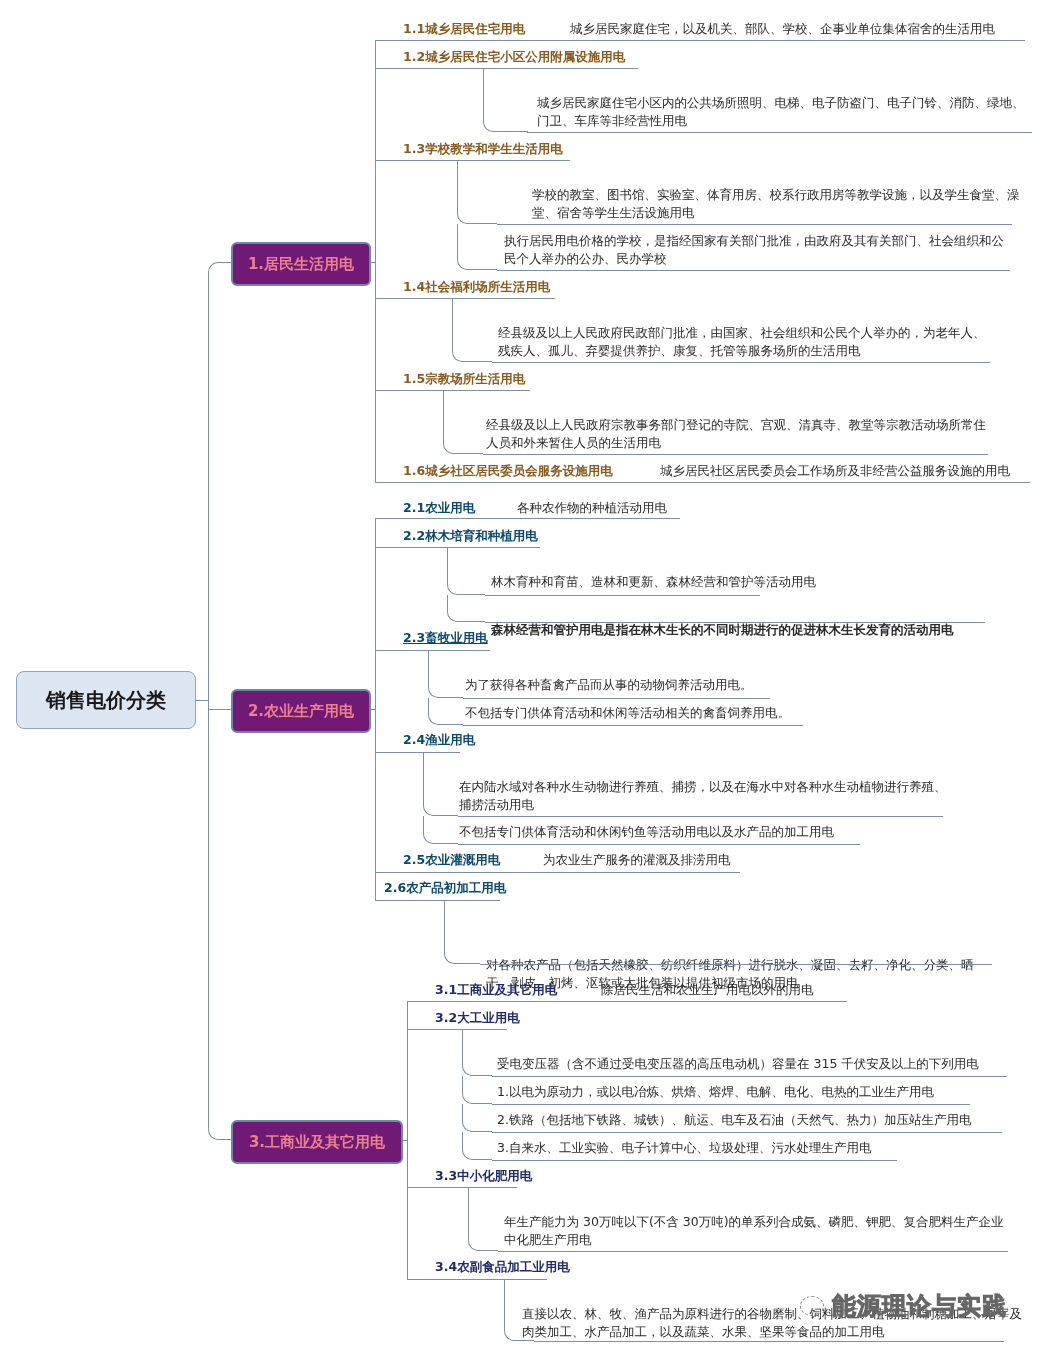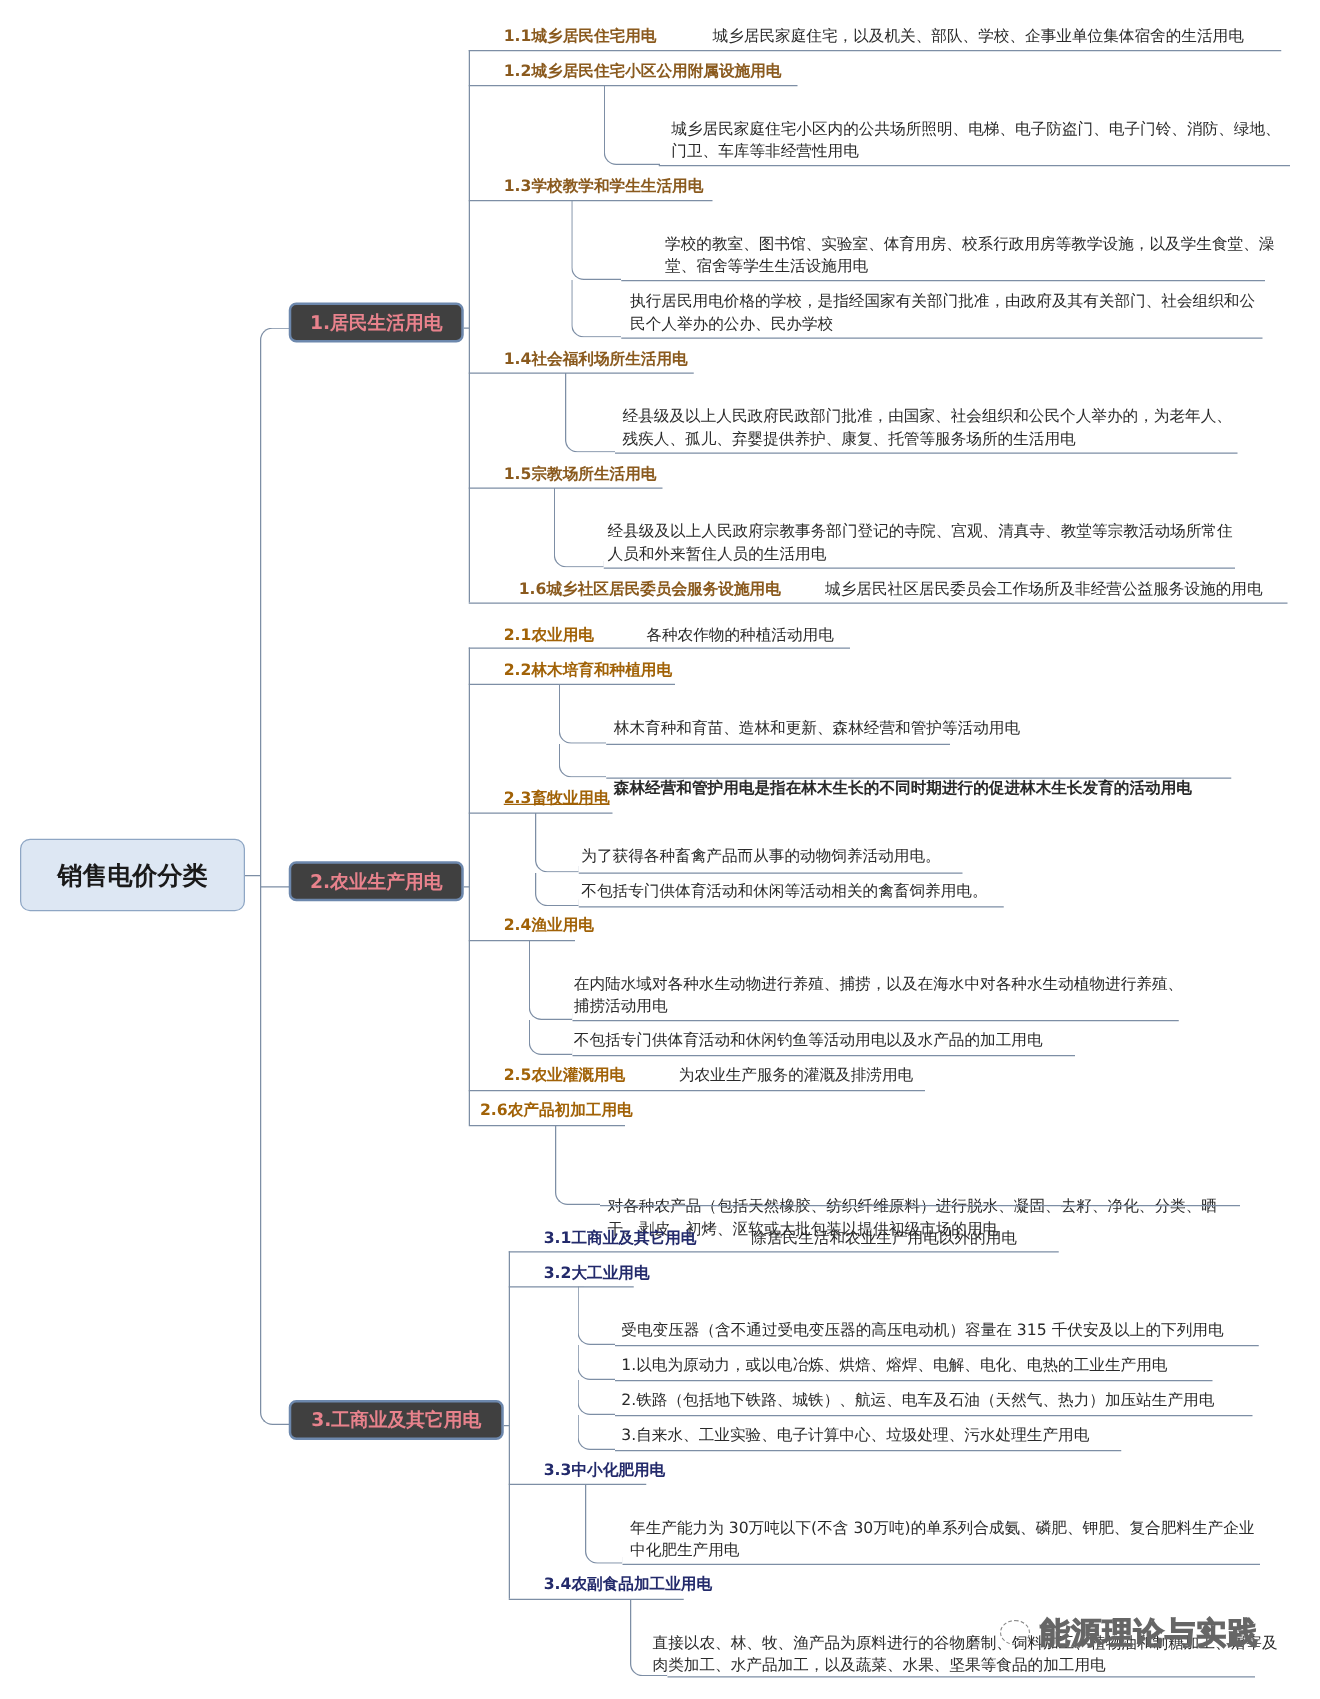--- a/index.html
+++ b/index.html
@@ -5,38 +5,38 @@
   html, body { margin: 0; padding: 0; background: #ffffff; }
   body { width: 1056px; height: 1359px; position: relative; overflow: hidden;
          font-family: "DejaVu Sans", "Liberation Sans", sans-serif; }
   .root-node {
     position: absolute; left: 16px; top: 671px; width: 180px; height: 58px;
     background: #dde7f3; border: 1px solid #8ea6c4; border-radius: 8px;
     display: flex; align-items: center; justify-content: center;
     font-size: 20px; font-weight: bold; color: #1a1a1a; box-sizing: border-box;
   }
   .cat-node {
-    position: absolute; width: 140px; height: 32px;
-    background: #404040; border: 2px solid #6d88ad; border-radius: 6px;
+    position: absolute; width: 140px; height: 44px;
+    background: #701a75; border: 2px solid #6d88ad; border-radius: 6px;
     display: flex; align-items: center; justify-content: center;
     font-size: 15px; font-weight: bold; color: #e8828c; box-sizing: border-box;
   }
   .line-h { position: absolute; height: 0; border-top: 1.3px solid #7d8ea5; }
   .line-v { position: absolute; width: 0; border-left: 1.3px solid #7d8ea5; }
   .curve { position: absolute; border-left: 1.3px solid #7d8ea5; border-bottom: 1.3px solid #7d8ea5;
            border-bottom-left-radius: 10px; box-sizing: border-box; }
   .root-link { position: absolute; border-left: 1.3px solid #7d8ea5; border-top: 1.3px solid #7d8ea5;
                border-top-left-radius: 10px; box-sizing: border-box; }
   .root-link-b { position: absolute; border-left: 1.3px solid #7d8ea5; border-bottom: 1.3px solid #7d8ea5;
                  border-bottom-left-radius: 10px; box-sizing: border-box; }
   .sub {
     position: absolute; font-size: 12.5px; font-weight: bold; white-space: nowrap;
   }
   .sub.c1 { color: #8a5a1e; }
-  .sub.c2 { color: #a16207; }
+  .sub.c2 { color: #0c4a6e; }
   .sub.c3 { color: #232a6b; }
   .desc {
     position: absolute; font-size: 12.5px; color: #2a2a2a; line-height: 18px;
   }
   .desc.inline { white-space: nowrap; }
   .watermark {
     position: absolute; left: 800px; top: 1290px; font-size: 24px; color: rgba(255,255,255,0.9);
     -webkit-text-stroke: 1px #666; letter-spacing: 1px; white-space: nowrap; font-weight: bold;
   }
   .wm-icon { position: absolute; left: 800px; top: 1296px; width: 22px; height: 18px;
@@ -84,21 +84,21 @@
 <div class="curve" style="left:452px; top:298px; width:40px; height:64px;"></div>
 <div class="desc" style="left:498px; top:324px; width:490px;">经县级及以上人民政府民政部门批准，由国家、社会组织和公民个人举办的，为老年人、残疾人、孤儿、弃婴提供养护、康复、托管等服务场所的生活用电</div>
 <div class="line-h" style="left:492px; top:362px; width:498px;"></div>
 
 <div class="sub c1" style="left:403px; top:371px;">1.5宗教场所生活用电</div>
 <div class="line-h" style="left:375px; top:390px; width:155px;"></div>
 <div class="curve" style="left:443px; top:390px; width:40px; height:64px;"></div>
 <div class="desc" style="left:486px; top:416px; width:500px;">经县级及以上人民政府宗教事务部门登记的寺院、宫观、清真寺、教堂等宗教活动场所常住人员和外来暂住人员的生活用电</div>
 <div class="line-h" style="left:483px; top:454px; width:505px;"></div>
 
-<div class="sub c1" style="left:403px; top:463px;margin-left:12px;">1.6城乡社区居民委员会服务设施用电</div>
+<div class="sub c1" style="left:403px; top:463px;">1.6城乡社区居民委员会服务设施用电</div>
 <div class="desc inline" style="left:660px; top:462px;">城乡居民社区居民委员会工作场所及非经营公益服务设施的用电</div>
 <div class="line-h" style="left:375px; top:482px; width:655px;"></div>
 
 <div class="cat-node" style="left:231px; top:689px;">
   <span>2.农业生产用电</span>
 </div>
 <div class="line-h" style="left:371px; top:709px; width:5px;"></div>
 <div class="line-v" style="left:375px; top:518px; height:382px;"></div>
 
 <div class="sub c2" style="left:403px; top:500px;">2.1农业用电</div>

